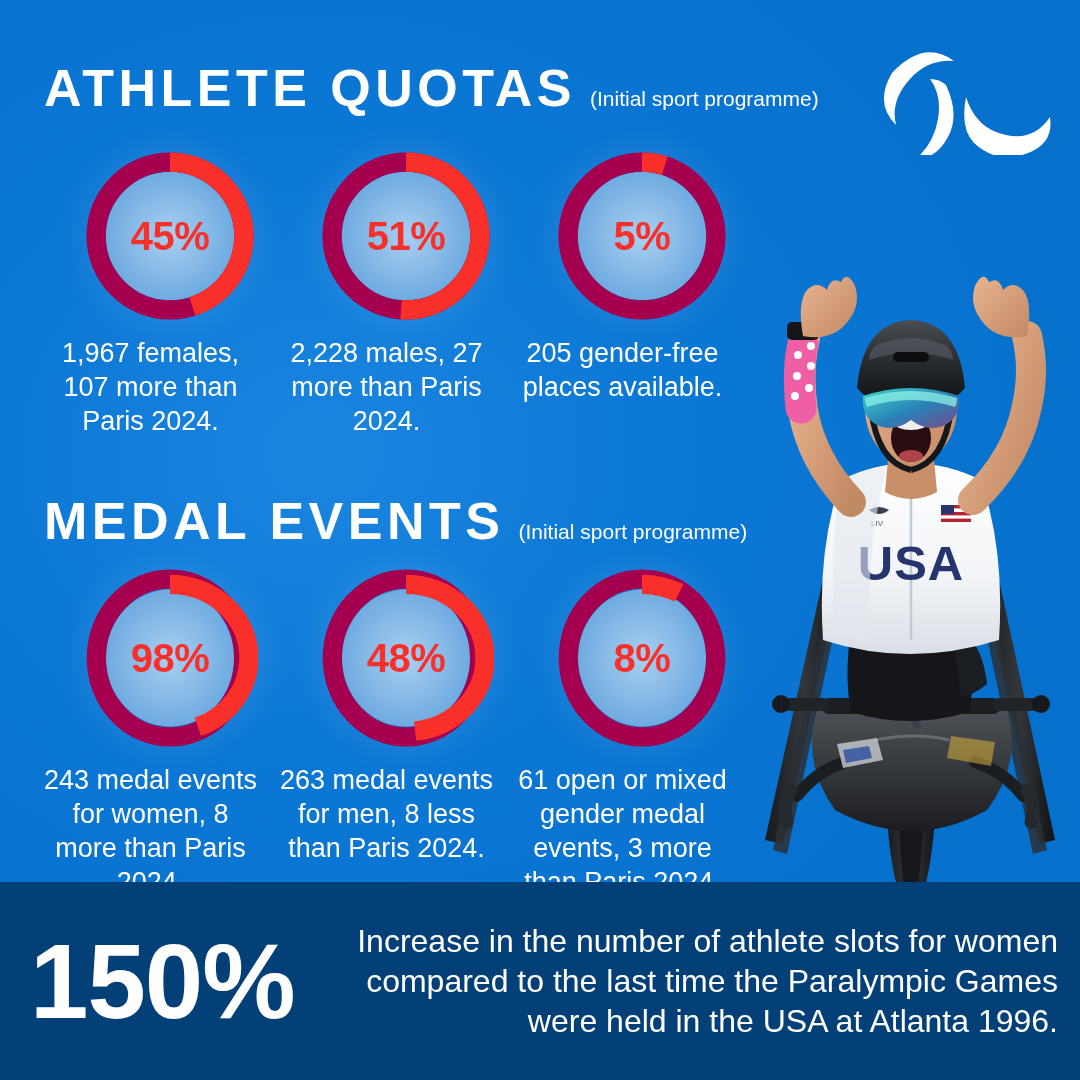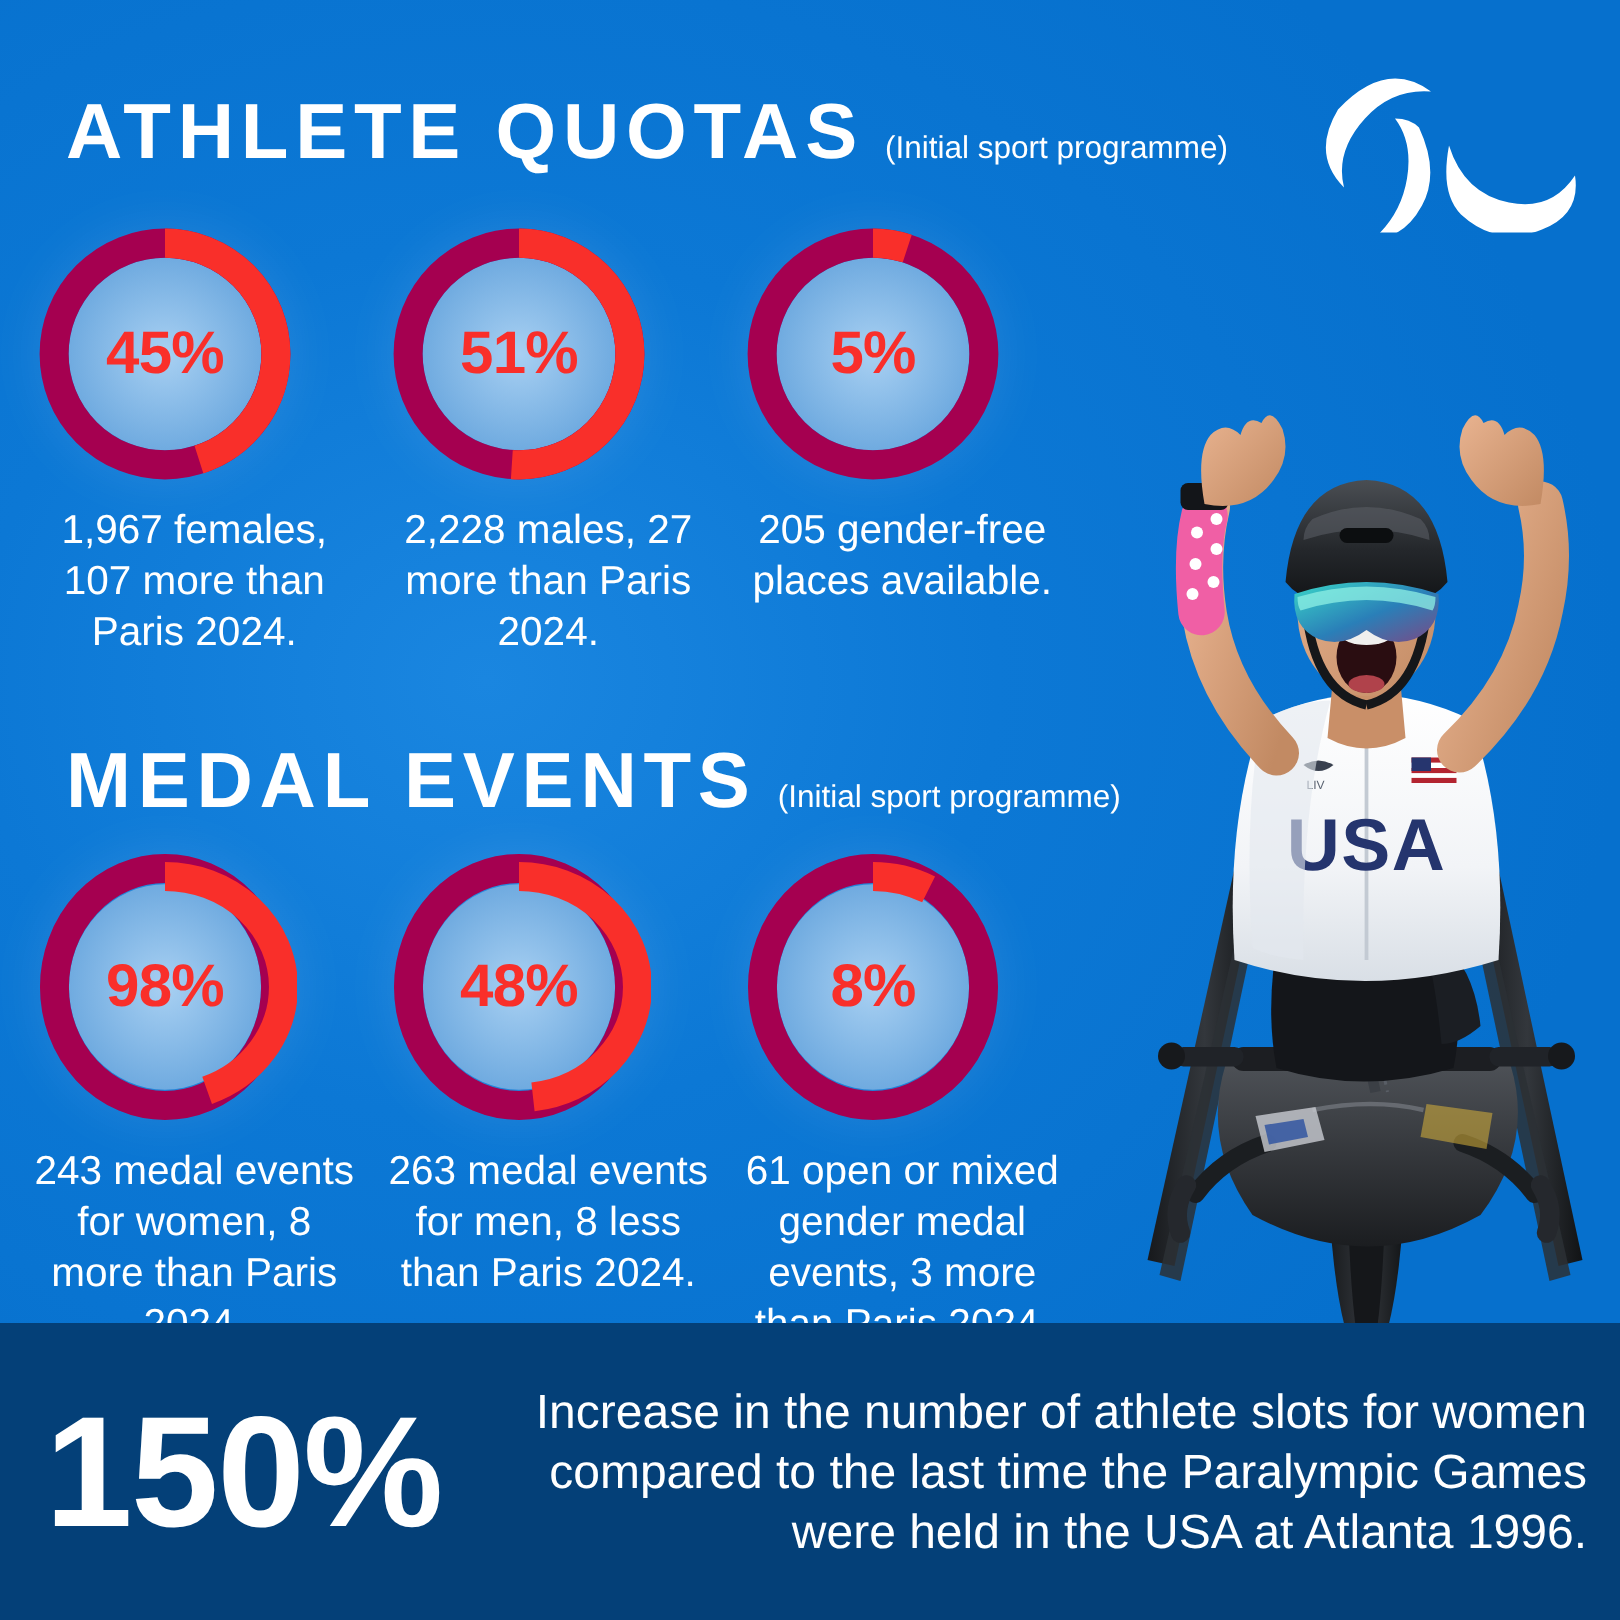--- a/index.html
+++ b/index.html
@@ -65,21 +65,21 @@
     display:flex;
     z-index:5;
   }
   #row-quotas{ top:148px; }
   #row-medals{ top:565px; }
 
   .cell{
     width:236px;
     display:flex;
     flex-direction:column;
-    align-items:flex-start;
+    align-items:flex-end;
   }
 
   .donut-wrap{
     position:relative;
     width:176px; height:176px;
   }
   .donut-wrap.tall{ width:176px; height:186px; }
 
   .donut-wrap svg{ display:block; width:100%; height:100%;
     filter:drop-shadow(0 0 18px rgba(255,255,255,0.10)); }

